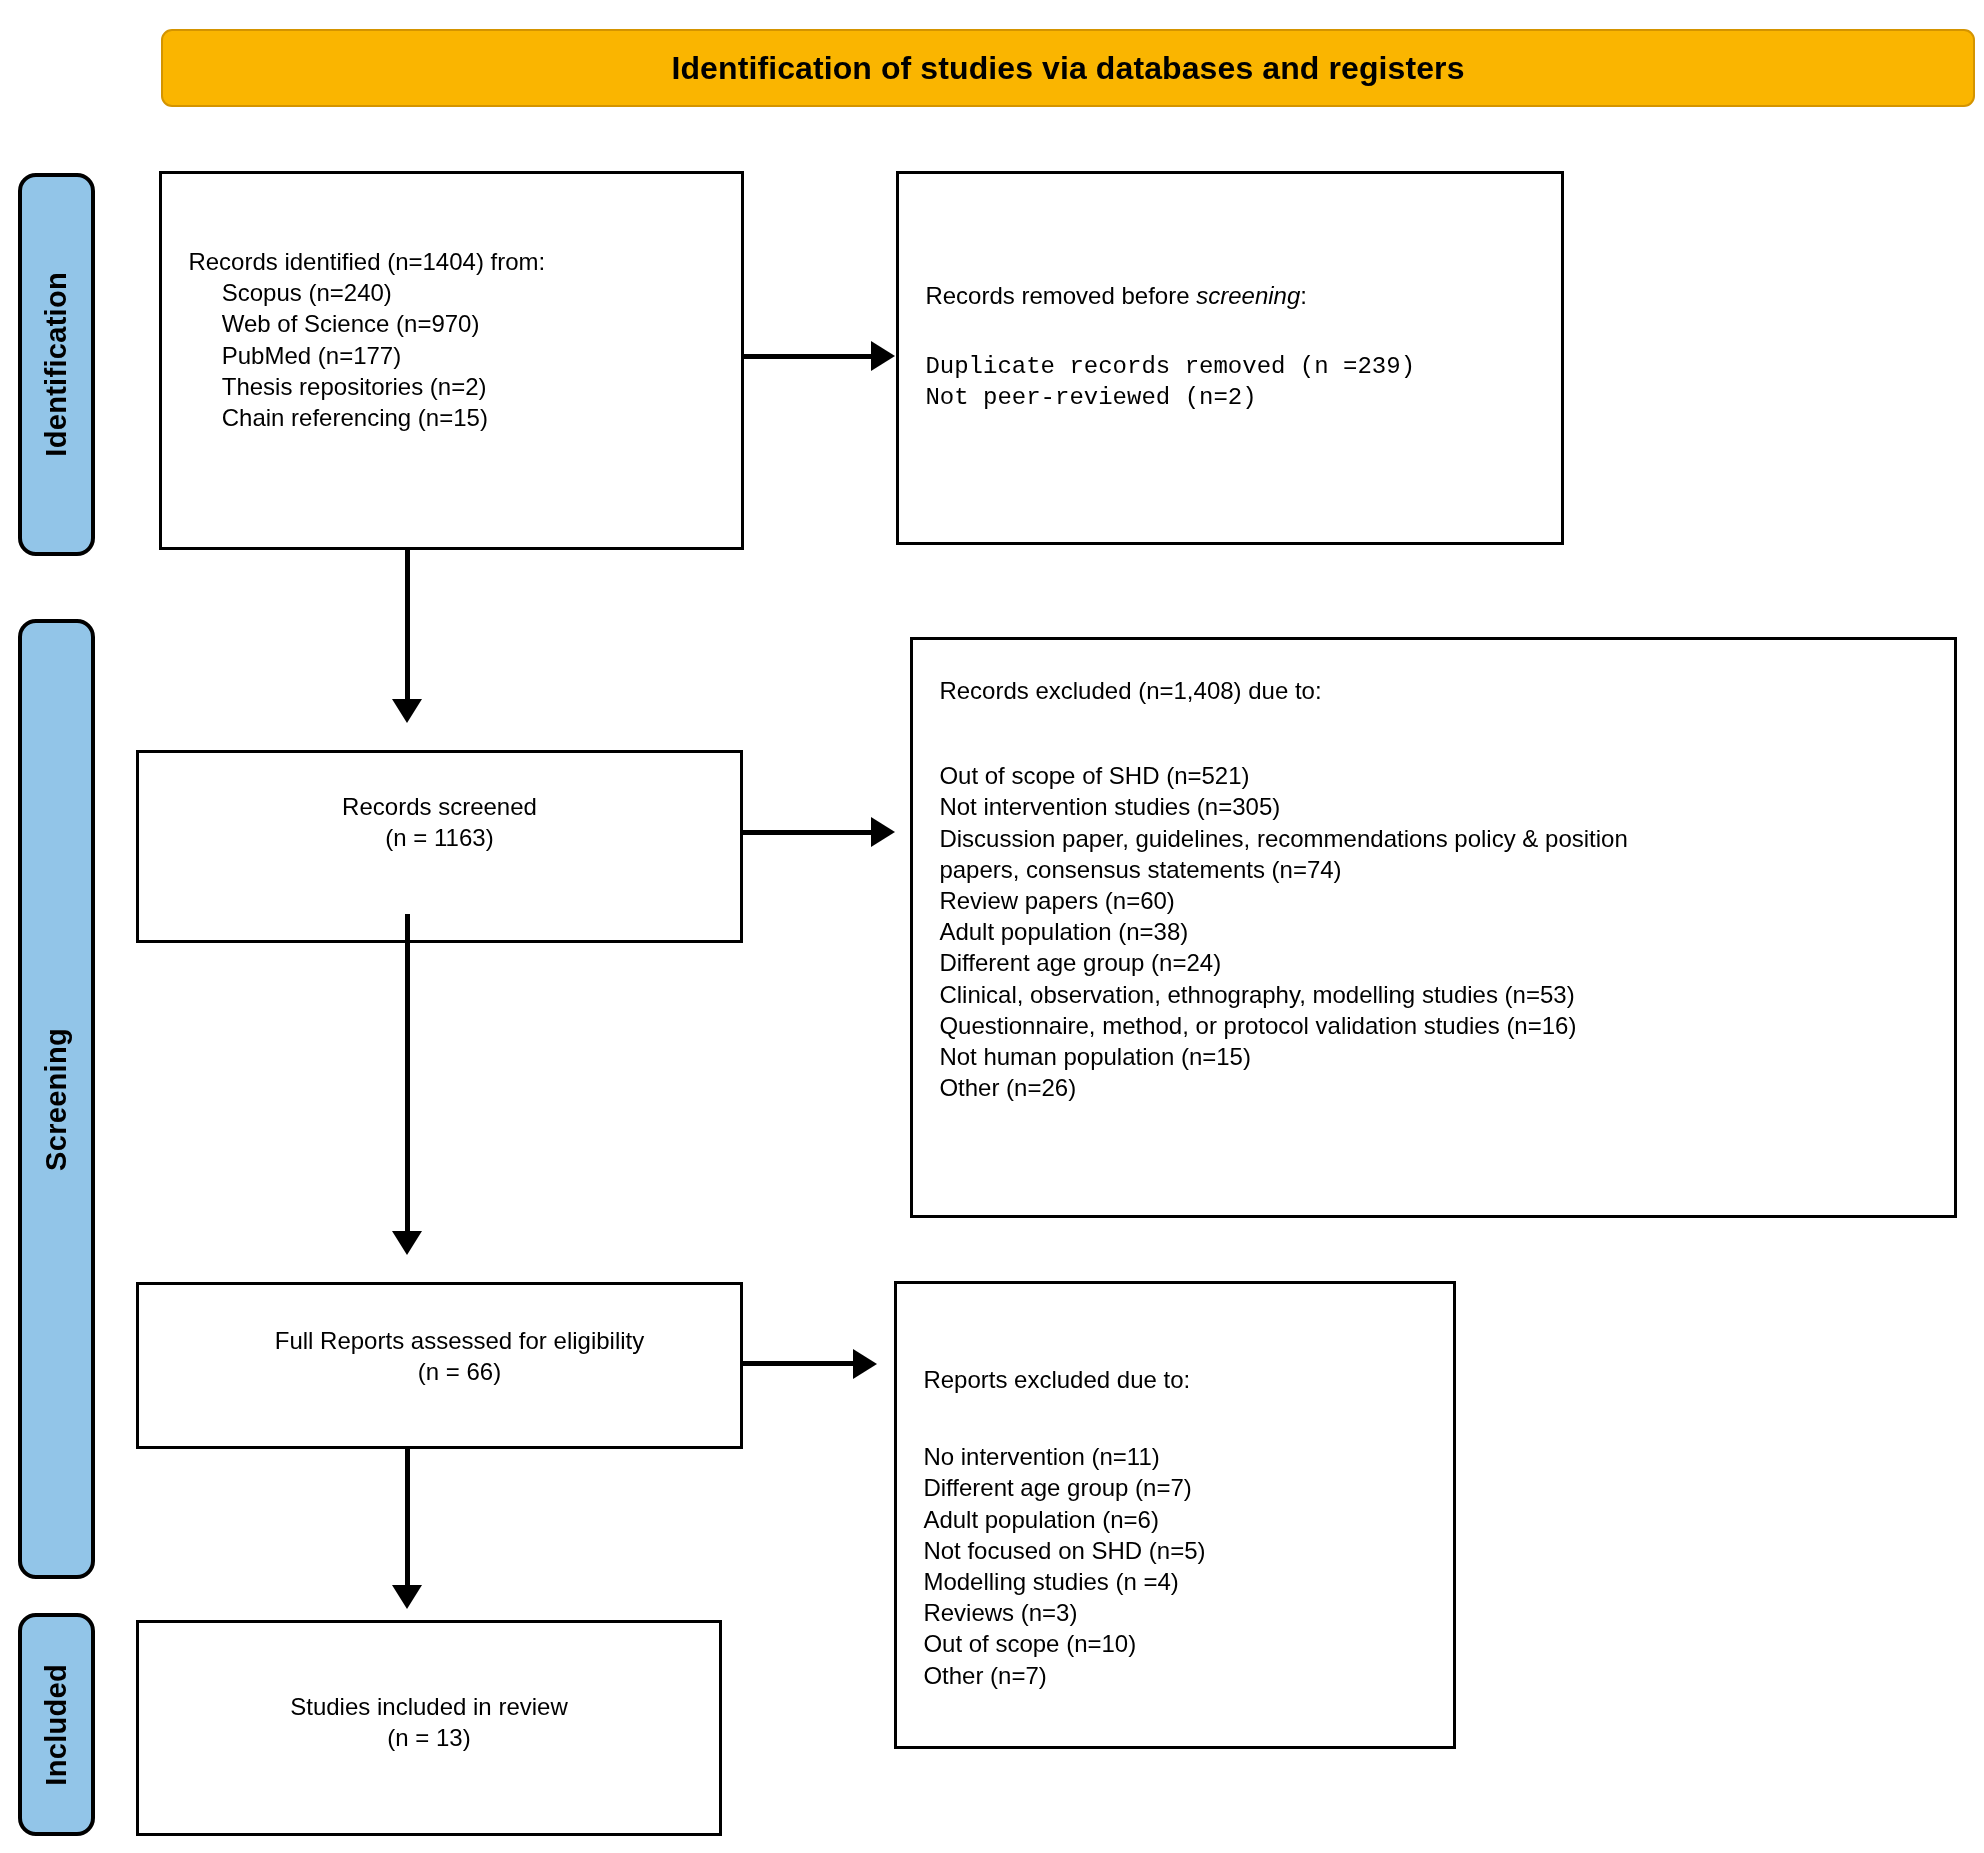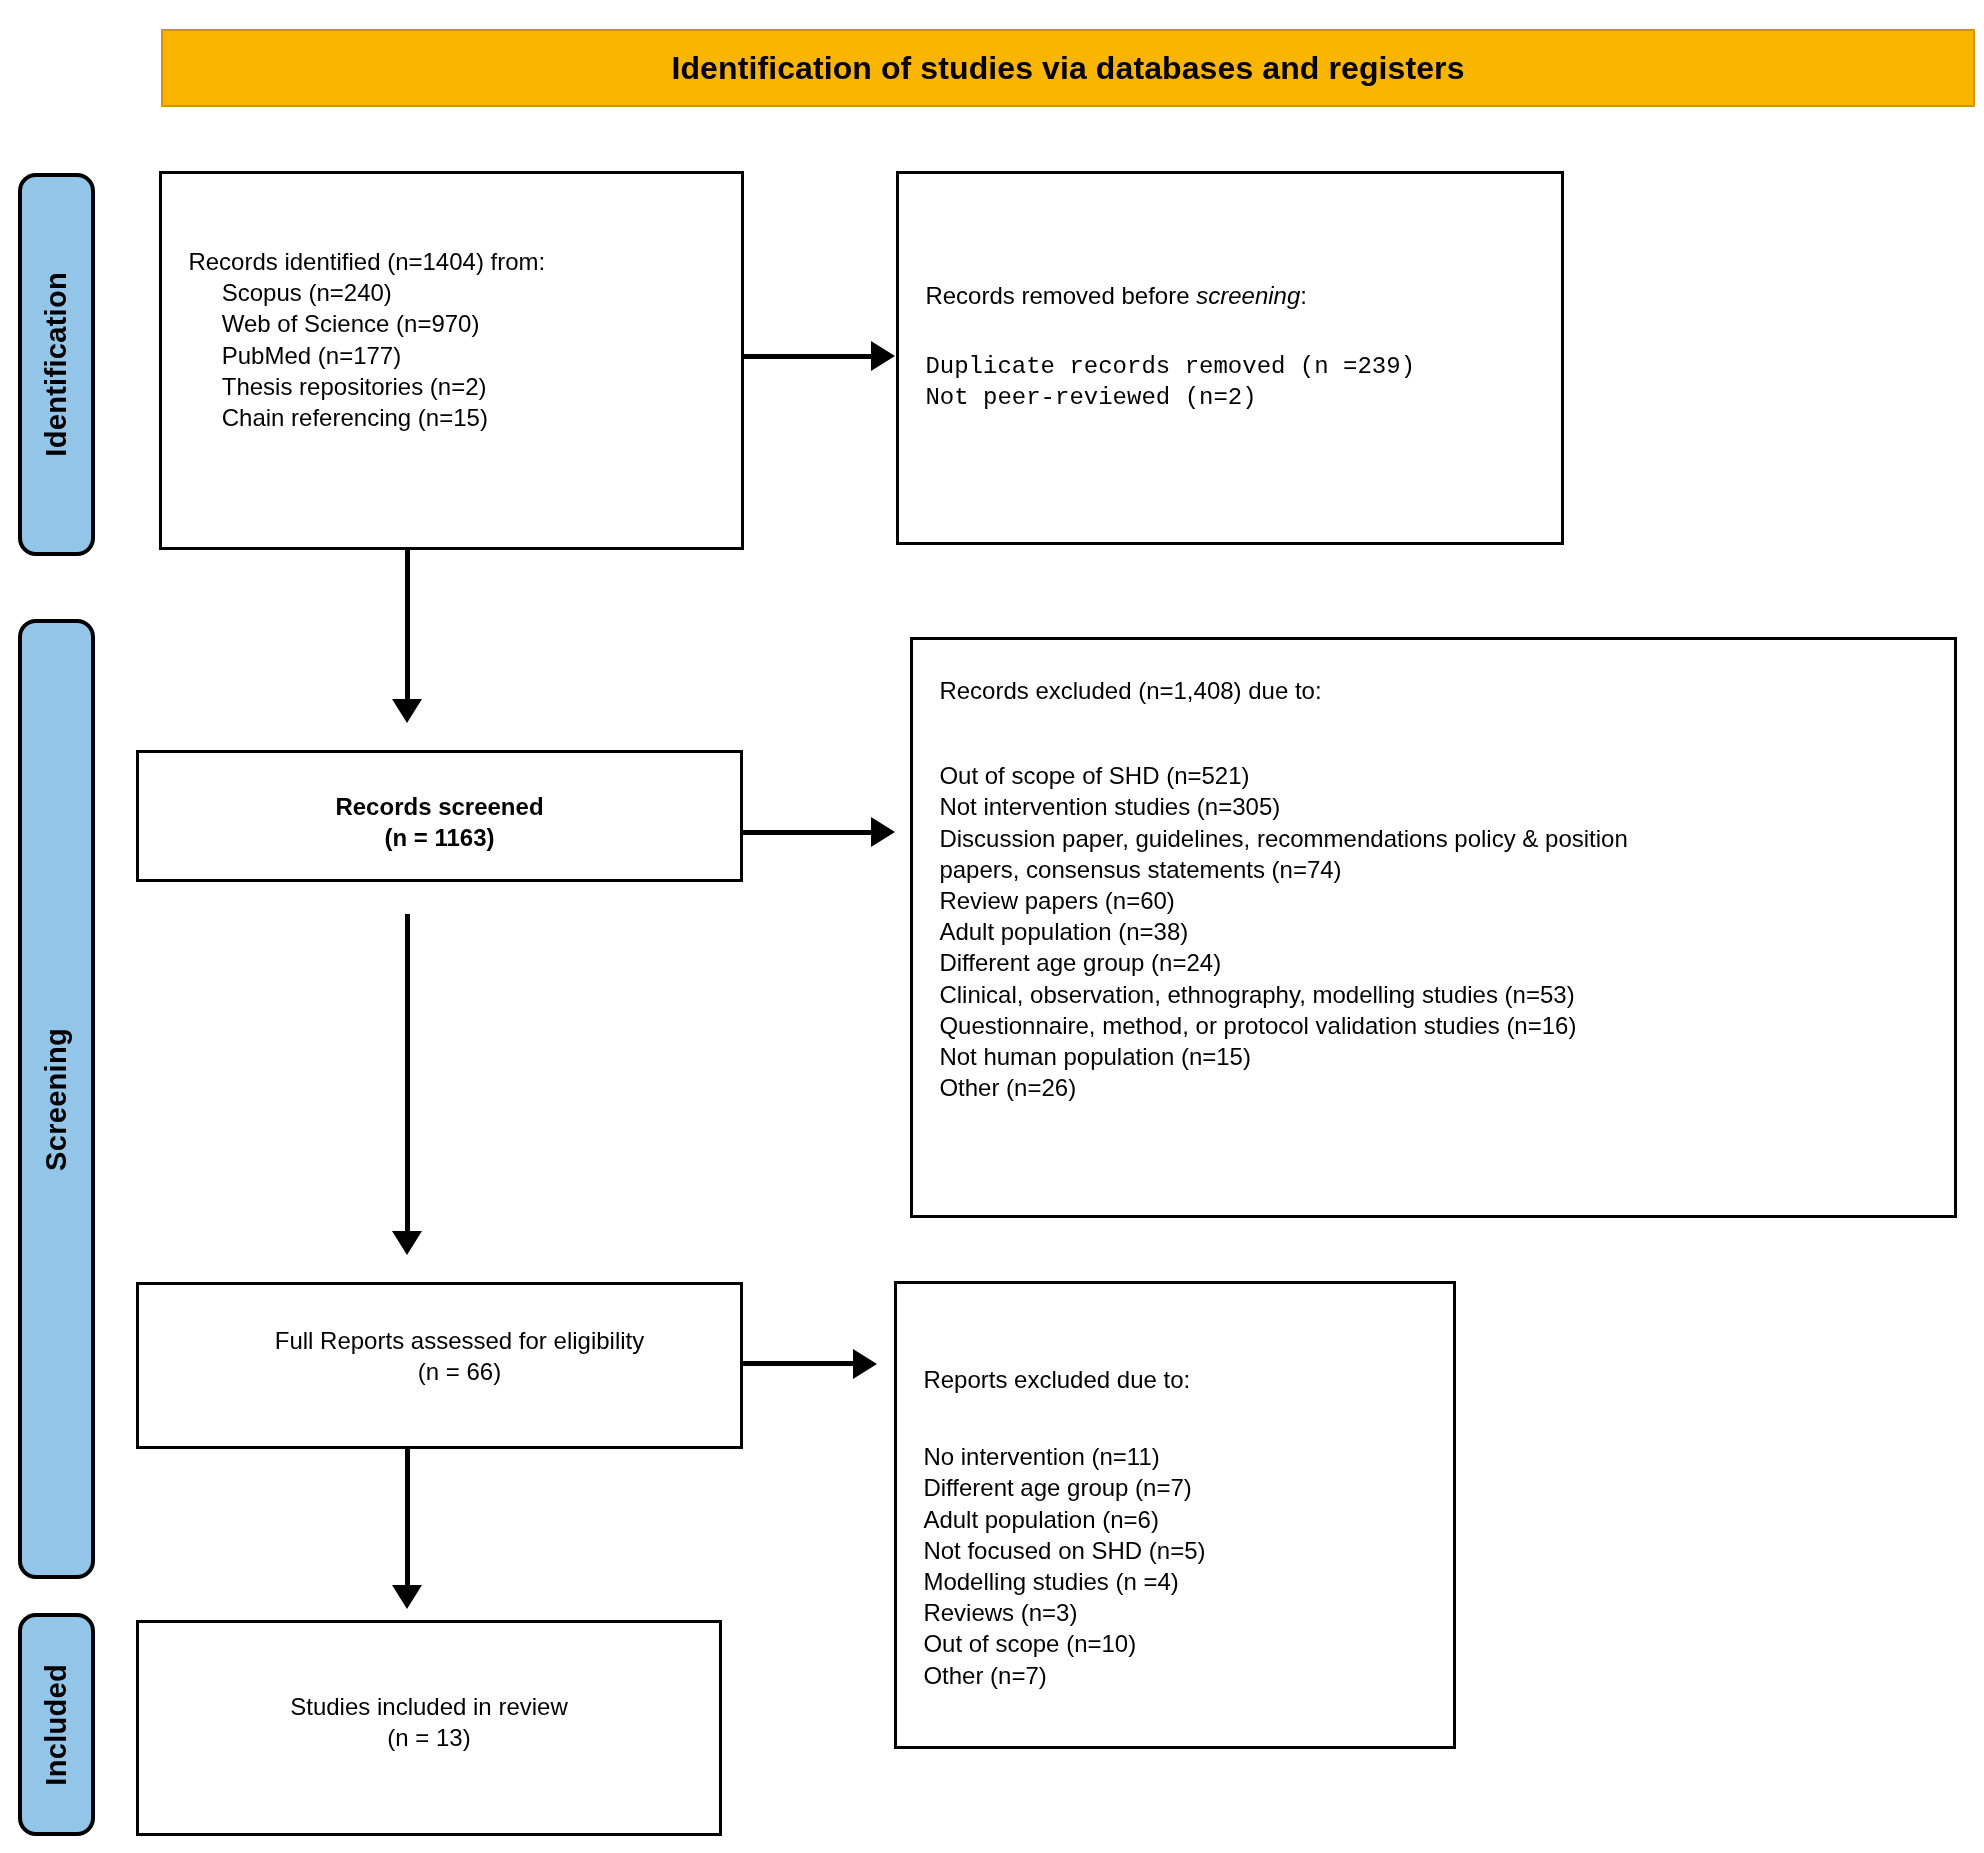--- a/index.html
+++ b/index.html
@@ -21,21 +21,21 @@
 
   
   .header-banner {
     position: absolute;
     left: 161px;
     top: 29px;
     width: 1814px;
     height: 78px;
     background: #FAB500;
     border: 2.1px solid #D49400;
-    border-radius: 1px;
+    border-radius: 11px;
     box-sizing: border-box;
     display: flex;
     align-items: center;
     justify-content: center;
   }
   .header-banner .htext {
     font-size: 32px;
     font-weight: bold;
     color: #000000;
     letter-spacing: 0.1px;
@@ -85,21 +85,21 @@
   .pbox .btext.left  { left: 26.4px; text-align: left; }
   .pbox .btext.ctr   { left: 0; right: 0; text-align: center; }
 
   
   #box-identified        { left: 159px;  top: 171px;  width: 585px;  height: 379px; }
   #box-identified .btext { top: 72px; }
 
   #box-removed           { left: 896px; top: 171px;  width: 668px;  height: 374px; }
   #box-removed .btext    { top: 106px; }
 
-  #box-screened          { left: 136px;  top: 750px; width: 607px;  height: 132px; font-weight: bold; }
+  #box-screened          { left: 136px;  top: 750px; width: 607px;  height: 193px; }
   #box-screened .btext   { top: 38px; }
 
   #box-excluded          { left: 910px; top: 637px;  width: 1047px; height: 581px; }
   #box-excluded .btext   { top: 35px; }
 
   #box-fulltext          { left: 136px;  top: 1282px; width: 607px;  height: 167px; }
   #box-fulltext .btext   { top: 40px; margin-left: 40px; }
 
   #box-reports-excluded  { left: 894px; top: 1281px; width: 562px;  height: 468px; }
   #box-reports-excluded .btext { top: 52px; margin-top: 28px; }

